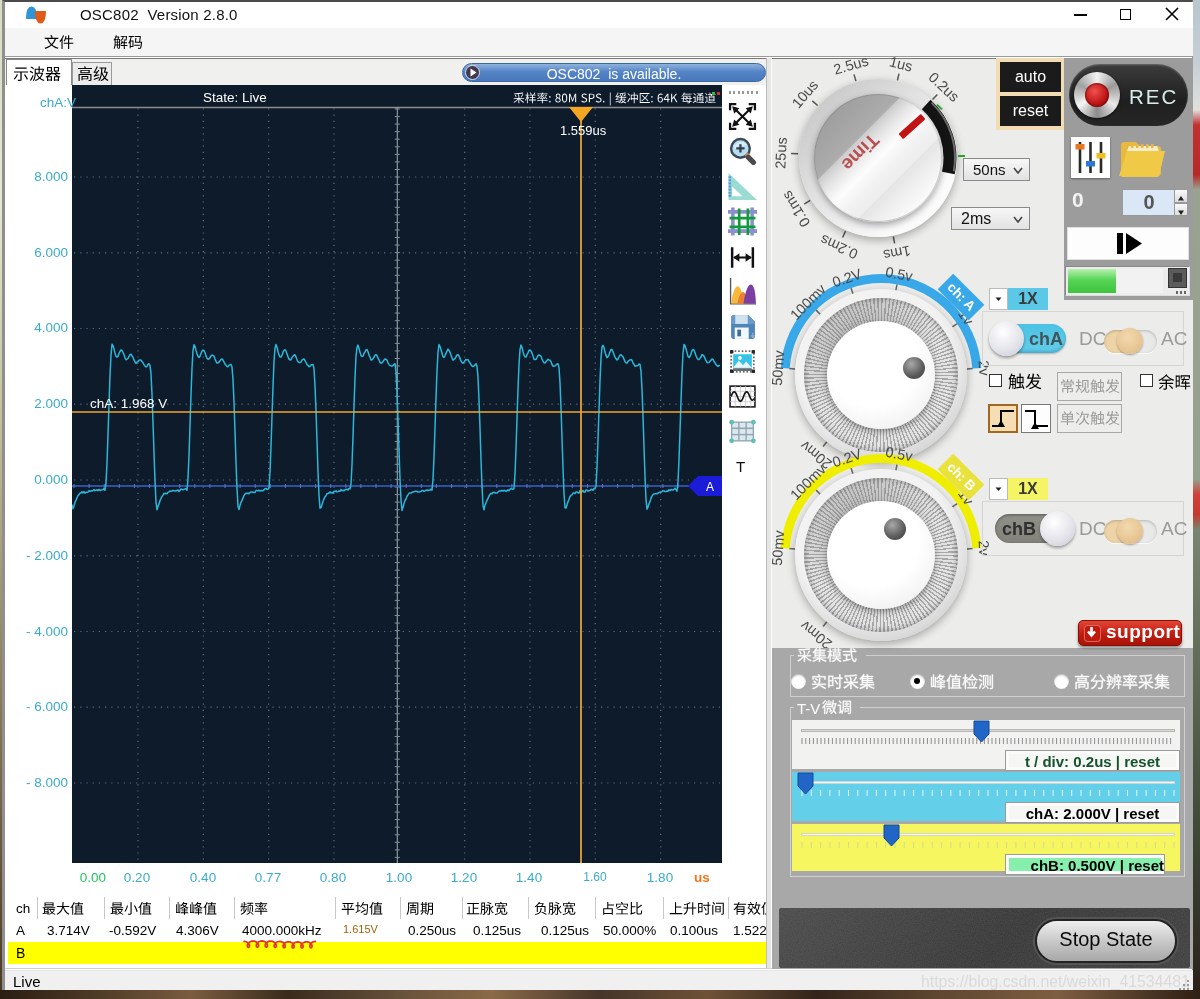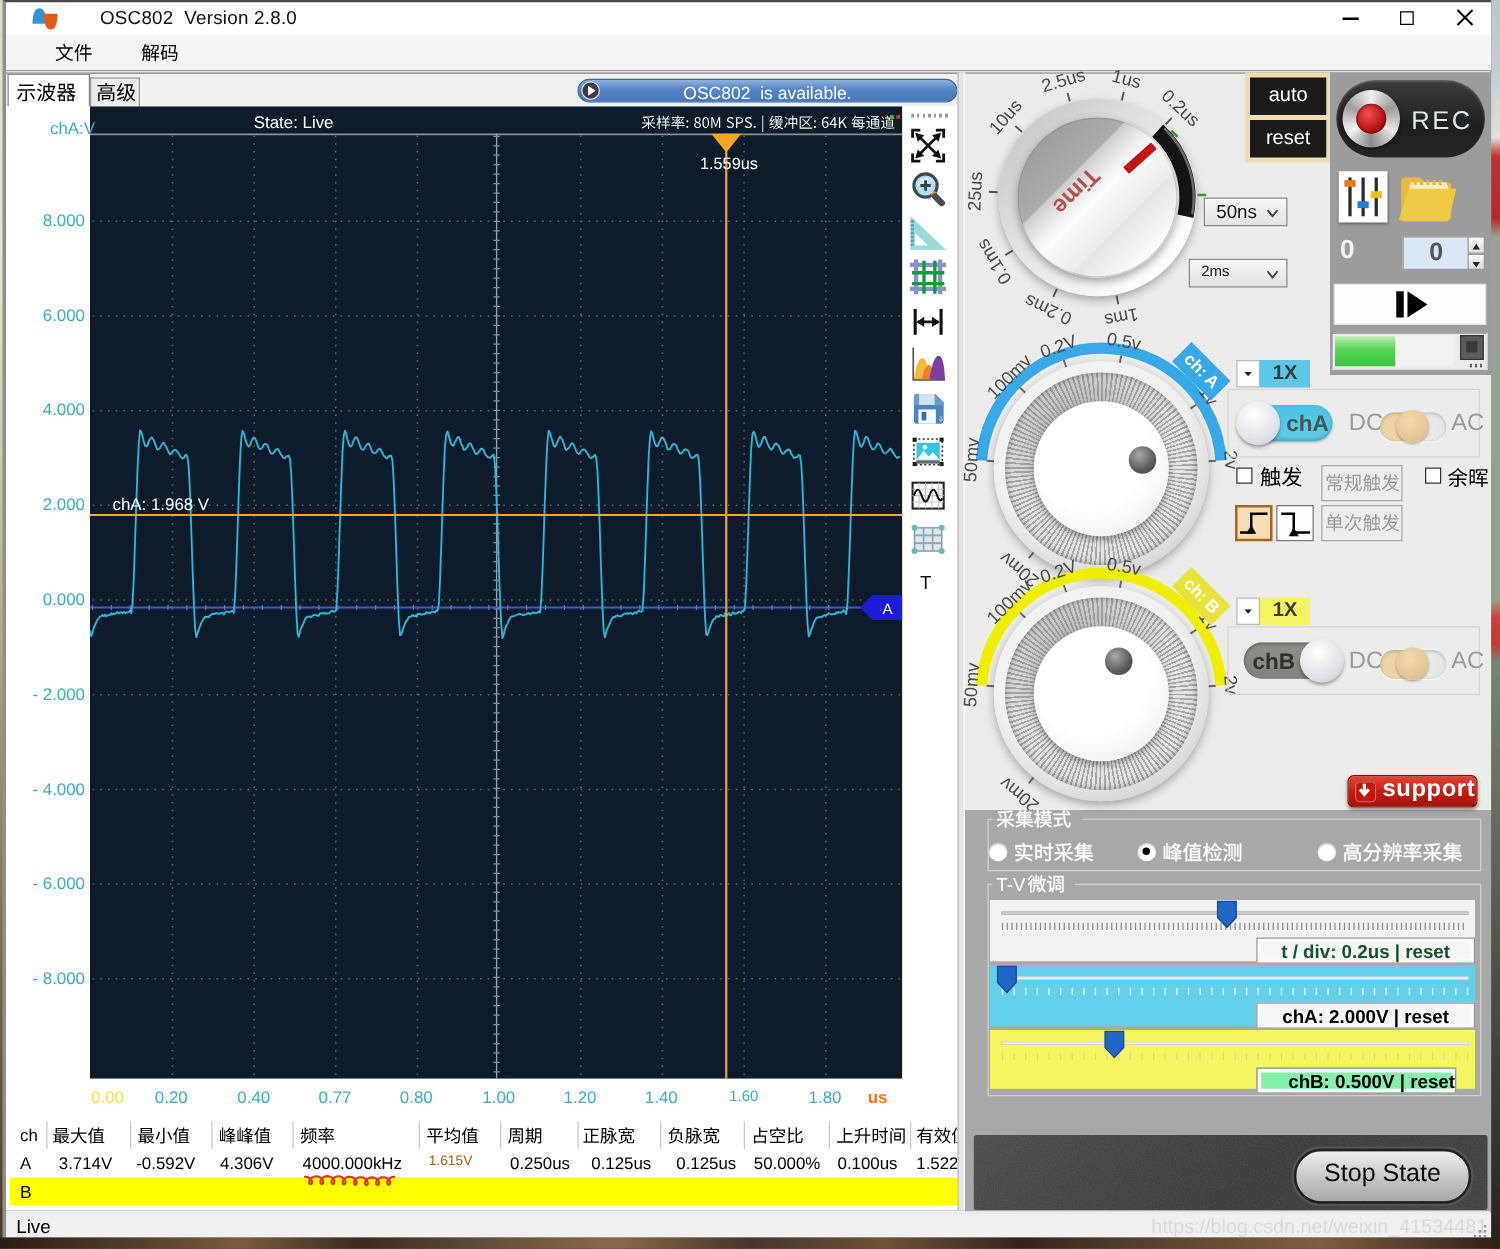--- a/index.html
+++ b/index.html
@@ -67,21 +67,21 @@
 <div style="position:absolute;left:40px;top:95px;font-size:13.5px;color:#3aabcb">chA:V</div>
 <div style="position:absolute;left:0px;top:169px;width:68px;text-align:right;font-size:13.5px;color:#3aabcb">8.000</div>
 <div style="position:absolute;left:0px;top:245px;width:68px;text-align:right;font-size:13.5px;color:#3aabcb">6.000</div>
 <div style="position:absolute;left:0px;top:320px;width:68px;text-align:right;font-size:13.5px;color:#3aabcb">4.000</div>
 <div style="position:absolute;left:0px;top:396px;width:68px;text-align:right;font-size:13.5px;color:#3aabcb">2.000</div>
 <div style="position:absolute;left:0px;top:472px;width:68px;text-align:right;font-size:13.5px;color:#3aabcb">0.000</div>
 <div style="position:absolute;left:0px;top:548px;width:68px;text-align:right;font-size:13.5px;color:#3aabcb">- 2.000</div>
 <div style="position:absolute;left:0px;top:624px;width:68px;text-align:right;font-size:13.5px;color:#3aabcb">- 4.000</div>
 <div style="position:absolute;left:0px;top:699px;width:68px;text-align:right;font-size:13.5px;color:#3aabcb">- 6.000</div>
 <div style="position:absolute;left:0px;top:775px;width:68px;text-align:right;font-size:13.5px;color:#3aabcb">- 8.000</div>
-<div style="position:absolute;left:66px;top:870px;width:40px;text-align:center;font-size:13.5px;color:#fde047">0.00</div>
+<div style="position:absolute;left:66px;top:870px;width:40px;text-align:right;font-size:13.5px;color:#22c55e">0.00</div>
 <div style="position:absolute;left:117px;top:870px;width:40px;text-align:center;font-size:13.5px;color:#3aabcb">0.20</div>
 <div style="position:absolute;left:183px;top:870px;width:40px;text-align:center;font-size:13.5px;color:#3aabcb">0.40</div>
 <div style="position:absolute;left:248px;top:870px;width:40px;text-align:center;font-size:13.5px;color:#3aabcb">0.77</div>
 <div style="position:absolute;left:313px;top:870px;width:40px;text-align:center;font-size:13.5px;color:#3aabcb">0.80</div>
 <div style="position:absolute;left:379px;top:870px;width:40px;text-align:center;font-size:13.5px;color:#3aabcb">1.00</div>
 <div style="position:absolute;left:444px;top:870px;width:40px;text-align:center;font-size:13.5px;color:#3aabcb">1.20</div>
 <div style="position:absolute;left:509px;top:870px;width:40px;text-align:center;font-size:13.5px;color:#3aabcb">1.40</div>
 <div style="position:absolute;left:575px;top:870px;width:40px;text-align:center;font-size:12px;color:#3aabcb">1.60</div>
 <div style="position:absolute;left:640px;top:870px;width:40px;text-align:center;font-size:13.5px;color:#3aabcb">1.80</div>
 <div style="position:absolute;left:690px;top:870px;width:24px;text-align:center;font-size:13.5px;color:#f97316;font-weight:bold">us</div>
@@ -296,21 +296,21 @@
 <div style="position:absolute;left:897px;top:123px;width:30px;height:7px;background:#c31414;transform:rotate(-42deg);border-radius:1px"></div>
 <div style="position:absolute;left:958px;top:155px;width:7px;height:2px;background:#2ba32b"></div>
 <div style="position:absolute;left:936px;top:106px;width:7px;height:2px;background:#2ba32b;transform:rotate(43deg)"></div>
 <div style="position:absolute;left:963px;top:158px;width:67px;height:23px;background:linear-gradient(#f7f7f7,#e2e2e2);border:1px solid #8a8a8a">
     <div style="position:absolute;left:9px;top:2px;font-size:15px;color:#111">50ns</div>
     <svg style="position:absolute;right:6px;top:8px" width="10" height="7" viewBox="0 0 10 7">
       <path d="M1 1 L5 6 L9 1" stroke="#444" stroke-width="1.6" fill="none"></path>
     </svg>
   </div>
 <div style="position:absolute;left:951px;top:207px;width:79px;height:23px;background:linear-gradient(#f7f7f7,#e2e2e2);border:1px solid #8a8a8a">
-    <div style="position:absolute;left:9px;top:2px;font-size:12px;color:#111">2ms</div>
+    <div style="position:absolute;left:9px;top:2px;font-size:16px;color:#111">2ms</div>
     <svg style="position:absolute;right:6px;top:8px" width="10" height="7" viewBox="0 0 10 7">
       <path d="M1 1 L5 6 L9 1" stroke="#444" stroke-width="1.6" fill="none"></path>
     </svg>
   </div>
 <div style="position:absolute;left:996px;top:58px;width:68px;height:72px;background:#f2dcb4"></div>
 <div style="position:absolute;left:1000px;top:62px;width:61px;height:30px;background:#1b1b1b;color:#fff;font-size:16px;text-align:center;line-height:30px">auto</div>
 <div style="position:absolute;left:1000px;top:96px;width:61px;height:30px;background:#1b1b1b;color:#fff;font-size:16px;text-align:center;line-height:30px">reset</div>
 <div style="position:absolute;left:1064px;top:58px;width:129px;height:242px;background:#9c9c9c"></div>
 <div style="position:absolute;left:1069px;top:64px;width:119px;height:62px;border-radius:31px;background:linear-gradient(#3c3c3c,#1f1f1f 60%,#262626);box-shadow:inset 0 1px 2px rgba(255,255,255,0.25)"></div>
 <div style="position:absolute;left:1074px;top:72px;width:46px;height:46px;border-radius:50%;background:conic-gradient(#f2f2f2,#9a9a9a,#e8e8e8,#8a8a8a,#f5f5f5,#a0a0a0,#f2f2f2);box-shadow:0 1px 3px rgba(0,0,0,0.6)"></div>

